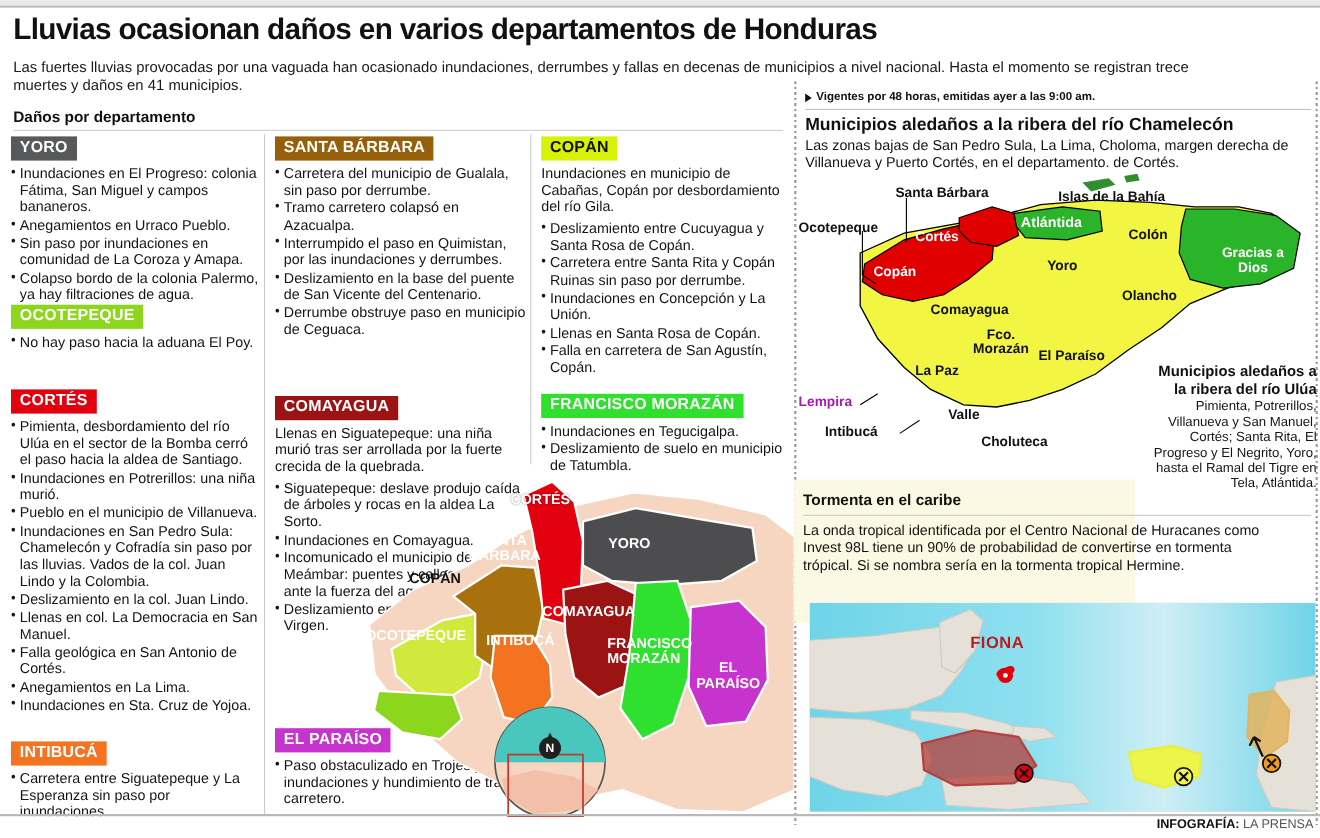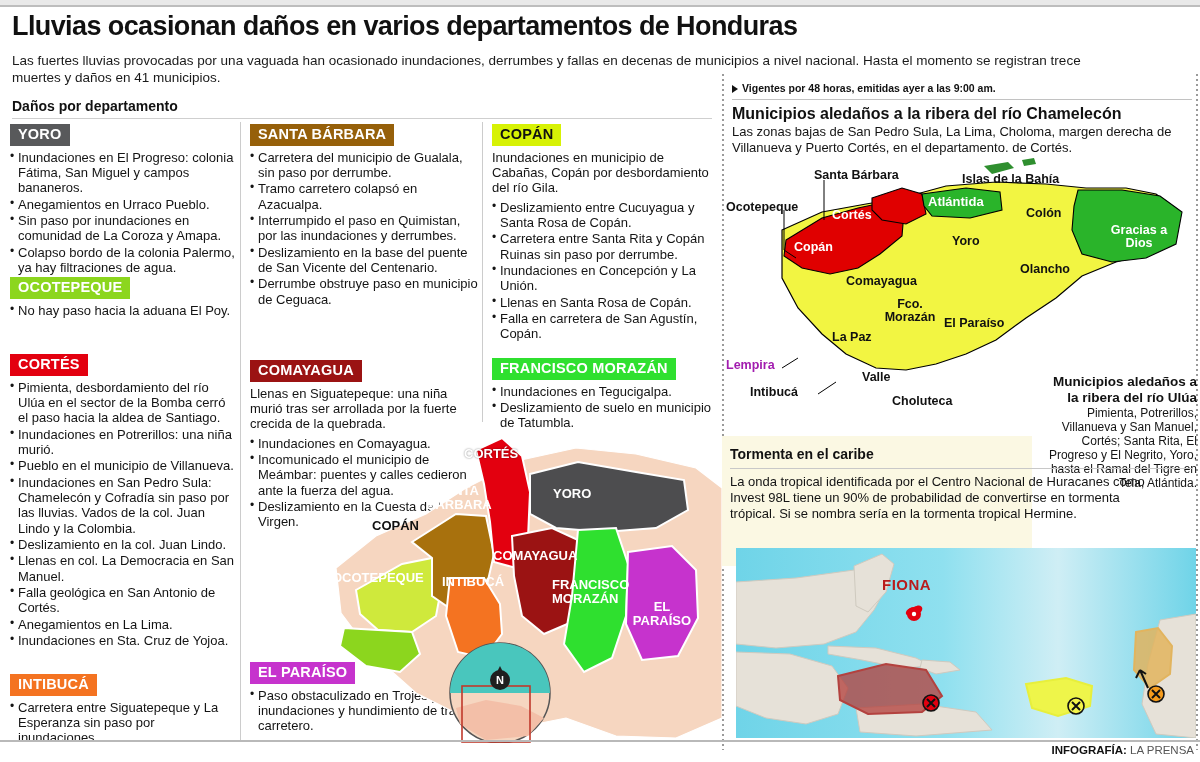--- a/index.html
+++ b/index.html
@@ -65,21 +65,21 @@
   .rp-h1{font-weight:bold;font-size:15px;color:#111;margin:0;}
   .rp-sub{font-weight:bold;font-size:10.5px;color:#111;margin:2px 0 0 10px;position:relative;}
   .rp-sub:before{
     content:"";position:absolute;left:-10px;top:3px;
     border-left:6px solid #111;border-top:4px solid transparent;border-bottom:4px solid transparent;
   }
   .rp-rule{height:1px;background:#c2c2c2;margin-top:5px;}
   .rp-h2{font-weight:bold;font-size:16px;color:#111;margin:5px 0 1px 0;}
   .rp-p{font-size:13px;line-height:1.2;color:#141414;margin:0;}
 
-  .ulua-box{position:absolute;left:1045px;top:330px;width:152px;text-align:right;margin-top:44px;}
+  .ulua-box{position:absolute;left:1045px;top:330px;width:152px;text-align:right;}
   .ulua-h{font-weight:bold;font-size:13.5px;line-height:1.16;color:#111;margin:0;}
   .ulua-p{font-size:12px;line-height:1.16;color:#141414;margin:2px 0 0 0;}
 
   .storm-head{position:absolute;left:730px;top:446px;width:300px;}
   .storm-title{font-weight:bold;font-size:14px;color:#111;margin:0;}
   .storm-rule{position:absolute;left:730px;top:468px;width:462px;height:1px;background:#c8c8c8;}
   .storm-p{position:absolute;left:730px;top:474px;width:430px;font-size:13px;line-height:1.22;color:#141414;margin:0;}
   .cream{position:absolute;left:722px;top:436px;width:310px;height:130px;background:#fbf8e3;}
 
   
@@ -156,20 +156,21 @@
       <li>Interrumpido el paso en Quimistan, por las inundaciones y derrumbes.</li>
       <li>Deslizamiento en la base del puente de San Vicente del Centenario.</li>
       <li>Derrumbe obstruye paso en municipio de Ceguaca.</li>
     </ul>
   </div>
 
   <div class="dept" style="left:250px;top:360px;width:228px;">
     <span class="tag" style="background: rgb(155, 19, 19); color: rgb(255, 255, 255);">COMAYAGUA</span>
     <p class="lead">Llenas en Siguatepeque: una niña murió tras ser arrollada por la fuerte crecida de la quebrada.</p>
     <ul>
+      <li>Siguatepeque: deslave produjo caída de árboles y rocas en la aldea La Sorto.</li>
       <li>Inundaciones en Comayagua.</li>
       <li>Incomunicado el municipio de Meámbar: puentes y calles cedieron ante la fuerza del agua.</li>
       <li>Deslizamiento en la Cuesta de la Virgen.</li>
     </ul>
   </div>
 
   <div class="dept" style="left:250px;top:662px;width:228px;">
     <span class="tag" style="background: rgb(198, 51, 205); color: rgb(255, 255, 255);">EL PARAÍSO</span>
     <ul>
       <li>Paso obstaculizado en Trojes por inundaciones y hundimiento de tramo carretero.</li>

